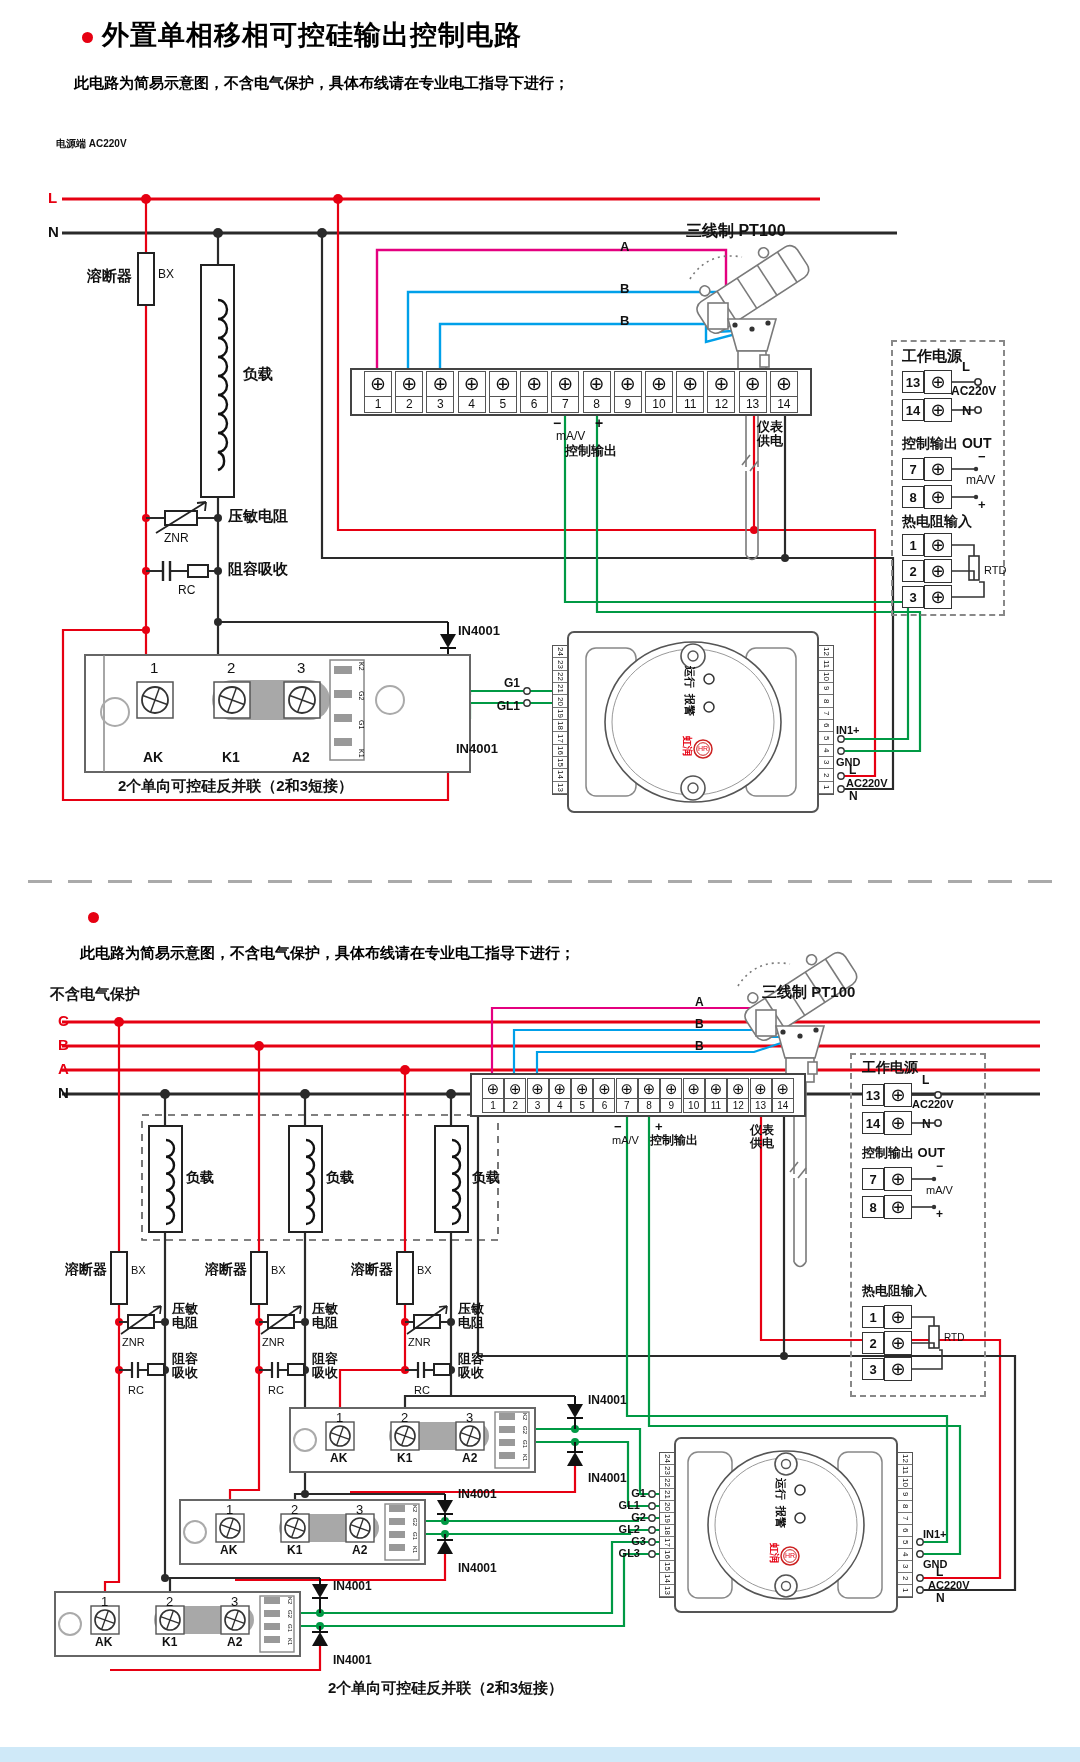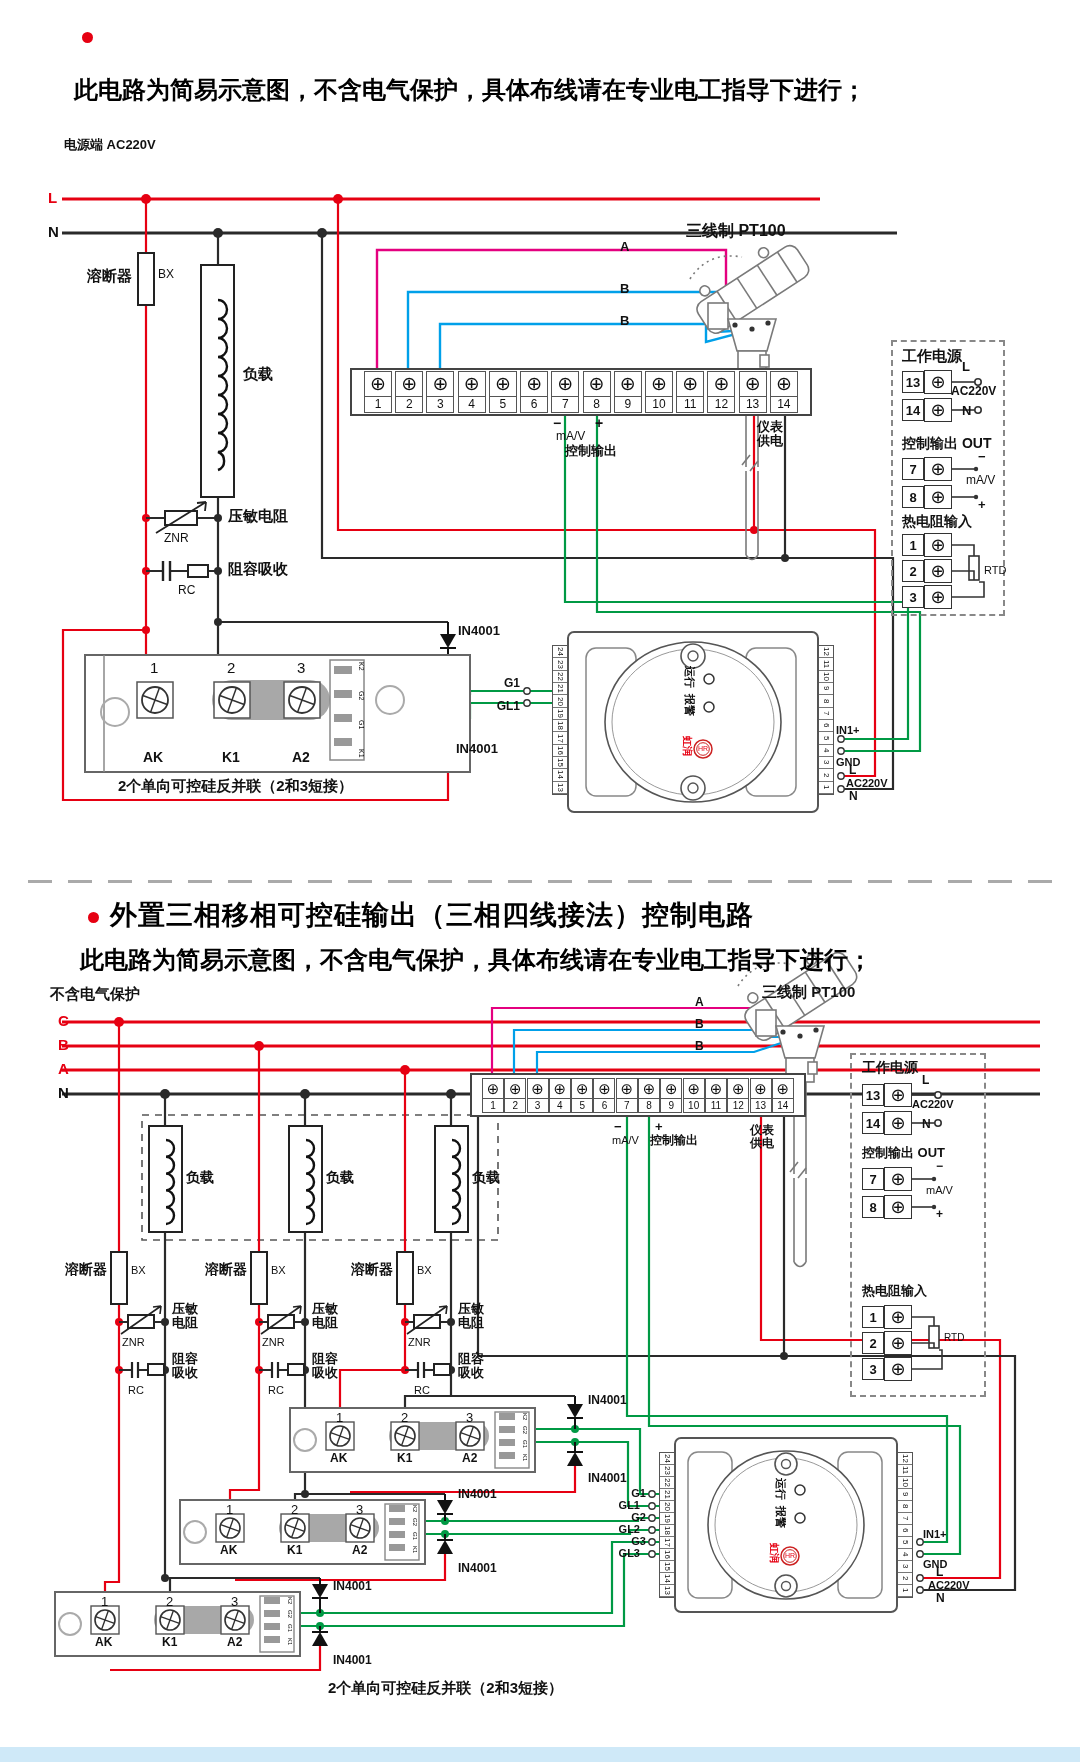--- a/index.html
+++ b/index.html
@@ -7,21 +7,21 @@
         font-family:"Liberation Sans","DejaVu Sans",sans-serif;color:#111;}
   svg{position:absolute;left:0;top:0;}
   .L{position:absolute;font-weight:bold;font-size:13px;white-space:nowrap;color:#111;line-height:1.1;}
   .n{font-weight:normal;}
   .red{color:#e60012;}
   .wrap2{white-space:normal;width:30px;}
   .ralign{text-align:right;}
   .vtx{writing-mode:vertical-rl;text-orientation:sideways;}
   .bullet{position:absolute;width:11px;height:11px;border-radius:50%;background:#e60012;}
   .title{position:absolute;font-weight:bold;font-size:27px;letter-spacing:1px;color:#000;}
-  .subtitle{position:absolute;font-weight:bold;font-size:24px;color:#000;}
+  .subtitle{position:absolute;font-weight:bold;font-size:15px;color:#000;}
   .tstrip{position:absolute;border:2px solid #444;background:#fff;display:flex;
           justify-content:space-between;align-items:center;box-sizing:border-box;}
   .tnum{display:block;width:26px;text-align:center;border:1.5px solid #555;background:#fff;
         font-size:12px;line-height:15px;font-weight:normal;}
   .tnum::before{content:"⊕";display:block;font-size:19px;line-height:24px;border-bottom:1.5px solid #555;}
   .tnum2{display:block;width:20px;text-align:center;border:1.5px solid #555;background:#fff;
         font-size:10px;line-height:13px;font-weight:normal;}
   .tnum2::before{content:"⊕";display:block;font-size:15px;line-height:19px;border-bottom:1.5px solid #555;}
   .vstrip{position:absolute;border:1.5px solid #555;background:#fff;display:flex;flex-direction:column;box-sizing:border-box;}
   .vcell{flex:1;font-size:8px;line-height:1;display:flex;align-items:center;justify-content:center;
@@ -445,22 +445,23 @@
   <path d="M912,1207 H932"></path>
         <circle cx="934" cy="1207" r="2.2" fill="#333" stroke="none"></circle>
   <path d="M912,1317 H934 V1326"></path>
         <rect x="929" y="1326" width="10" height="22" fill="#fff"></rect>
   <path d="M934,1348 V1343 H912"></path>
         <path d="M912,1369 H942 V1350 H939"></path>
 </g>
 </svg>
 
 <span class="bullet" style="left:82px;top:32px;"></span>
+<div class="title" style="left:102px;top:17px;">外置单相移相可控硅输出控制电路</div>
 <div class="subtitle" style="left:74px;top:74px;">此电路为简易示意图，不含电气保护，具体布线请在专业电工指导下进行；</div>
-<div class="L" style="left:64px;top:138px;font-size:13px;">电源端  AC220V</div>
+<div class="L" style="left:56px;top:138px;font-size:10px;">电源端  AC220V</div>
 <div class="L red" style="left:48px;top:190px;font-size:15px;">L</div>
 <div class="L" style="left:48px;top:224px;font-size:15px;">N</div>
 <div class="L ralign" style="left:60px;top:268px;width:72px;font-size:15px;">溶断器</div>
 <div class="L n" style="left:158px;top:268px;font-size:12px;">BX</div>
 <div class="L" style="left:243px;top:366px;font-size:15px;">负载</div>
 <div class="L" style="left:228px;top:508px;font-size:15px;">压敏电阻</div>
 <div class="L n" style="left:164px;top:532px;font-size:12px;">ZNR</div>
 <div class="L" style="left:228px;top:561px;font-size:15px;">阻容吸收</div>
 <div class="L n" style="left:178px;top:584px;font-size:12px;">RC</div>
 
@@ -569,21 +570,20 @@
 <div class="pscrew" style="left:924px;top:533px;"></div>
 <div class="pnum" style="left:902px;top:560px;">2</div>
 <div class="pscrew" style="left:924px;top:559px;"></div>
 <div class="pnum" style="left:902px;top:586px;">3</div>
 <div class="pscrew" style="left:924px;top:585px;"></div>
 <div class="L n" style="left:984px;top:564px;font-size:11px;">RTD</div>
 
 <div class="divider" style="left:28px;top:880px;width:1024px;"></div>
 
 <span class="bullet" style="left:88px;top:912px;"></span>
-<div class="title" style="left:110px;top:897px;">外置三相移相可控硅输出（三相四线接法）控制电路</div>
 <div class="subtitle" style="left:80px;top:944px;">此电路为简易示意图，不含电气保护，具体布线请在专业电工指导下进行；</div>
 <div class="L" style="left:50px;top:986px;font-size:15px;">不含电气保护</div>
 <div class="L red" style="left:58px;top:1013px;font-size:15px;">C</div>
 <div class="L red" style="left:58px;top:1037px;font-size:15px;">B</div>
 <div class="L red" style="left:58px;top:1061px;font-size:15px;">A</div>
 <div class="L" style="left:58px;top:1085px;font-size:15px;">N</div>
 
 <div class="L" style="left:186px;top:1170px;font-size:14px;">负载</div>
 <div class="L" style="left:326px;top:1170px;font-size:14px;">负载</div>
 <div class="L" style="left:472px;top:1170px;font-size:14px;">负载</div>

